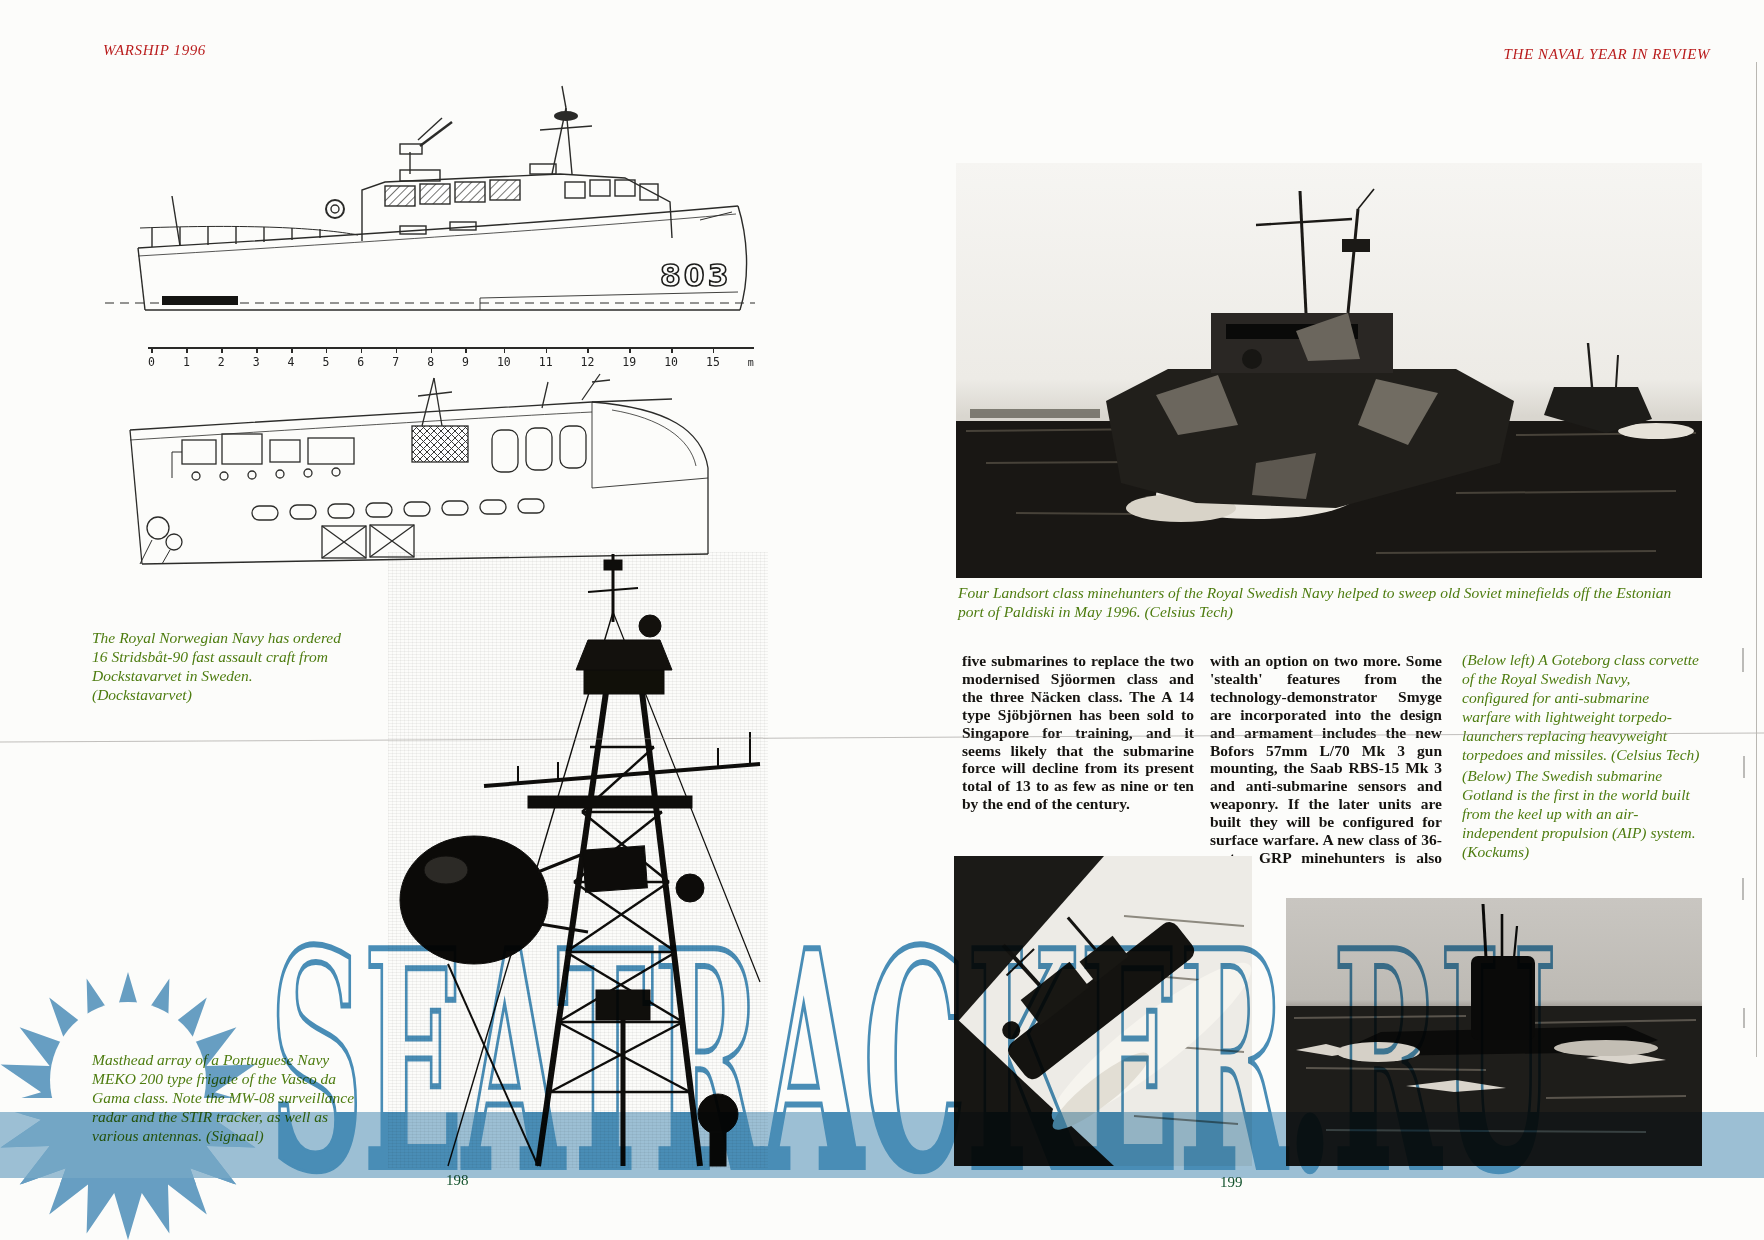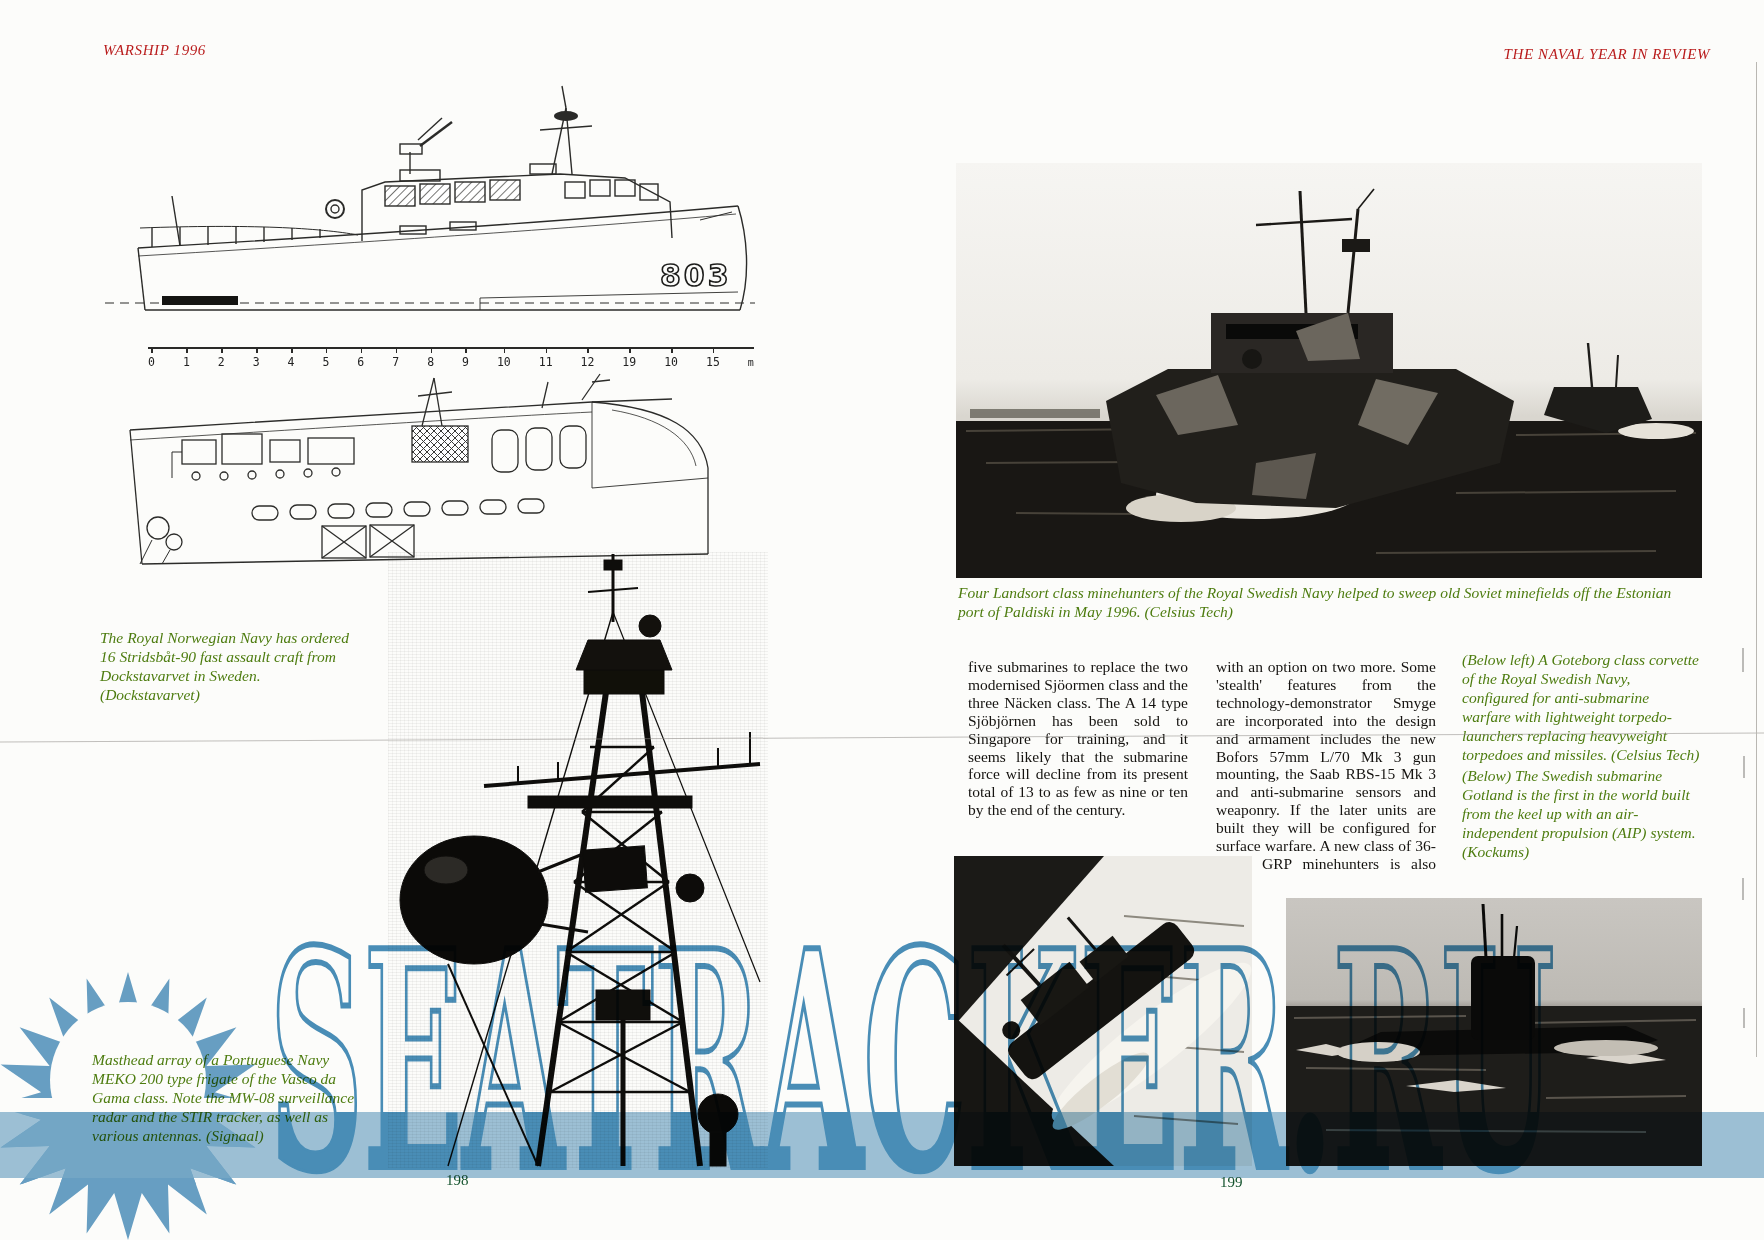--- a/index.html
+++ b/index.html
@@ -2,21 +2,21 @@
 <html><head>
 <meta charset="utf-8">
 <style>
   html,body{margin:0;padding:0;background:#e8e8e6;}
   .page{position:relative;width:1764px;height:1240px;background:#fcfcfa;overflow:hidden;
         font-family:"Liberation Serif",serif;color:#17150f;}
   .abs{position:absolute;}
   .hdr{font-style:italic;font-size:15px;letter-spacing:.6px;color:#b91c1c;}
   .cap{font-style:italic;font-size:15.5px;line-height:19px;color:#4d7c0f;}
   .body-col{font-size:15.5px;line-height:17.9px;text-align:justify;color:#151310;}
-  .body-col p{margin:10px;}
+  .body-col p{margin:4px;font-weight:bold;}
   .body-col p.indent{text-indent:16px;}
   .pgnum{font-size:15px;color:#14532d;}
   
   .ruler{border-top:2px solid #2a2a28;display:flex;justify-content:space-between;
          font-family:"DejaVu Sans Mono",monospace;font-size:11.5px;color:#222;}
   .ruler span{position:relative;padding-top:6px;}
   .ruler span::before{content:"";position:absolute;top:-2px;left:50%;width:1.5px;height:6px;background:#2a2a28;}
   .ruler .unit{font-size:10px;padding-top:8px;}
   .ruler .unit::before{display:none;}
   
@@ -171,21 +171,21 @@
 
       <line x1="310" y1="58" x2="322" y2="10"></line>
         <line x1="330" y1="58" x2="322" y2="10"></line>
         <line x1="306" y1="28" x2="340" y2="24"></line>
       <line x1="470" y1="32" x2="488" y2="6"></line>
         <line x1="480" y1="14" x2="498" y2="12"></line>
       <line x1="430" y1="40" x2="436" y2="14"></line>
     </g>
   </svg>
 
-  <div class="abs cap" style="left:92px;top:628px;width:250px;margin-left:8px;">The Royal Norwegian Navy has ordered 16 Stridsbåt-90 fast assault craft from Dockstavarvet in Sweden. (Dockstavarvet)</div>
+  <div class="abs cap" style="left:92px;top:628px;width:250px;">The Royal Norwegian Navy has ordered 16 Stridsbåt-90 fast assault craft from Dockstavarvet in Sweden. (Dockstavarvet)</div>
 
   <svg class="abs grain" style="left:388px;top:552px;" width="380" height="616" viewBox="0 0 380 616">
     <g stroke="#0e0d0b" fill="none">
       <line x1="225" y1="2" x2="225" y2="70" stroke-width="3"></line>
       <rect x="216" y="8" width="18" height="10" fill="#0e0d0b"></rect>
       <line x1="200" y1="40" x2="250" y2="36" stroke-width="2"></line>
       <line x1="225" y1="60" x2="60" y2="614" stroke-width="1.4"></line>
       <line x1="225" y1="60" x2="372" y2="430" stroke-width="1.2"></line>
 
       <line x1="150" y1="614" x2="218" y2="140" stroke-width="6"></line>

